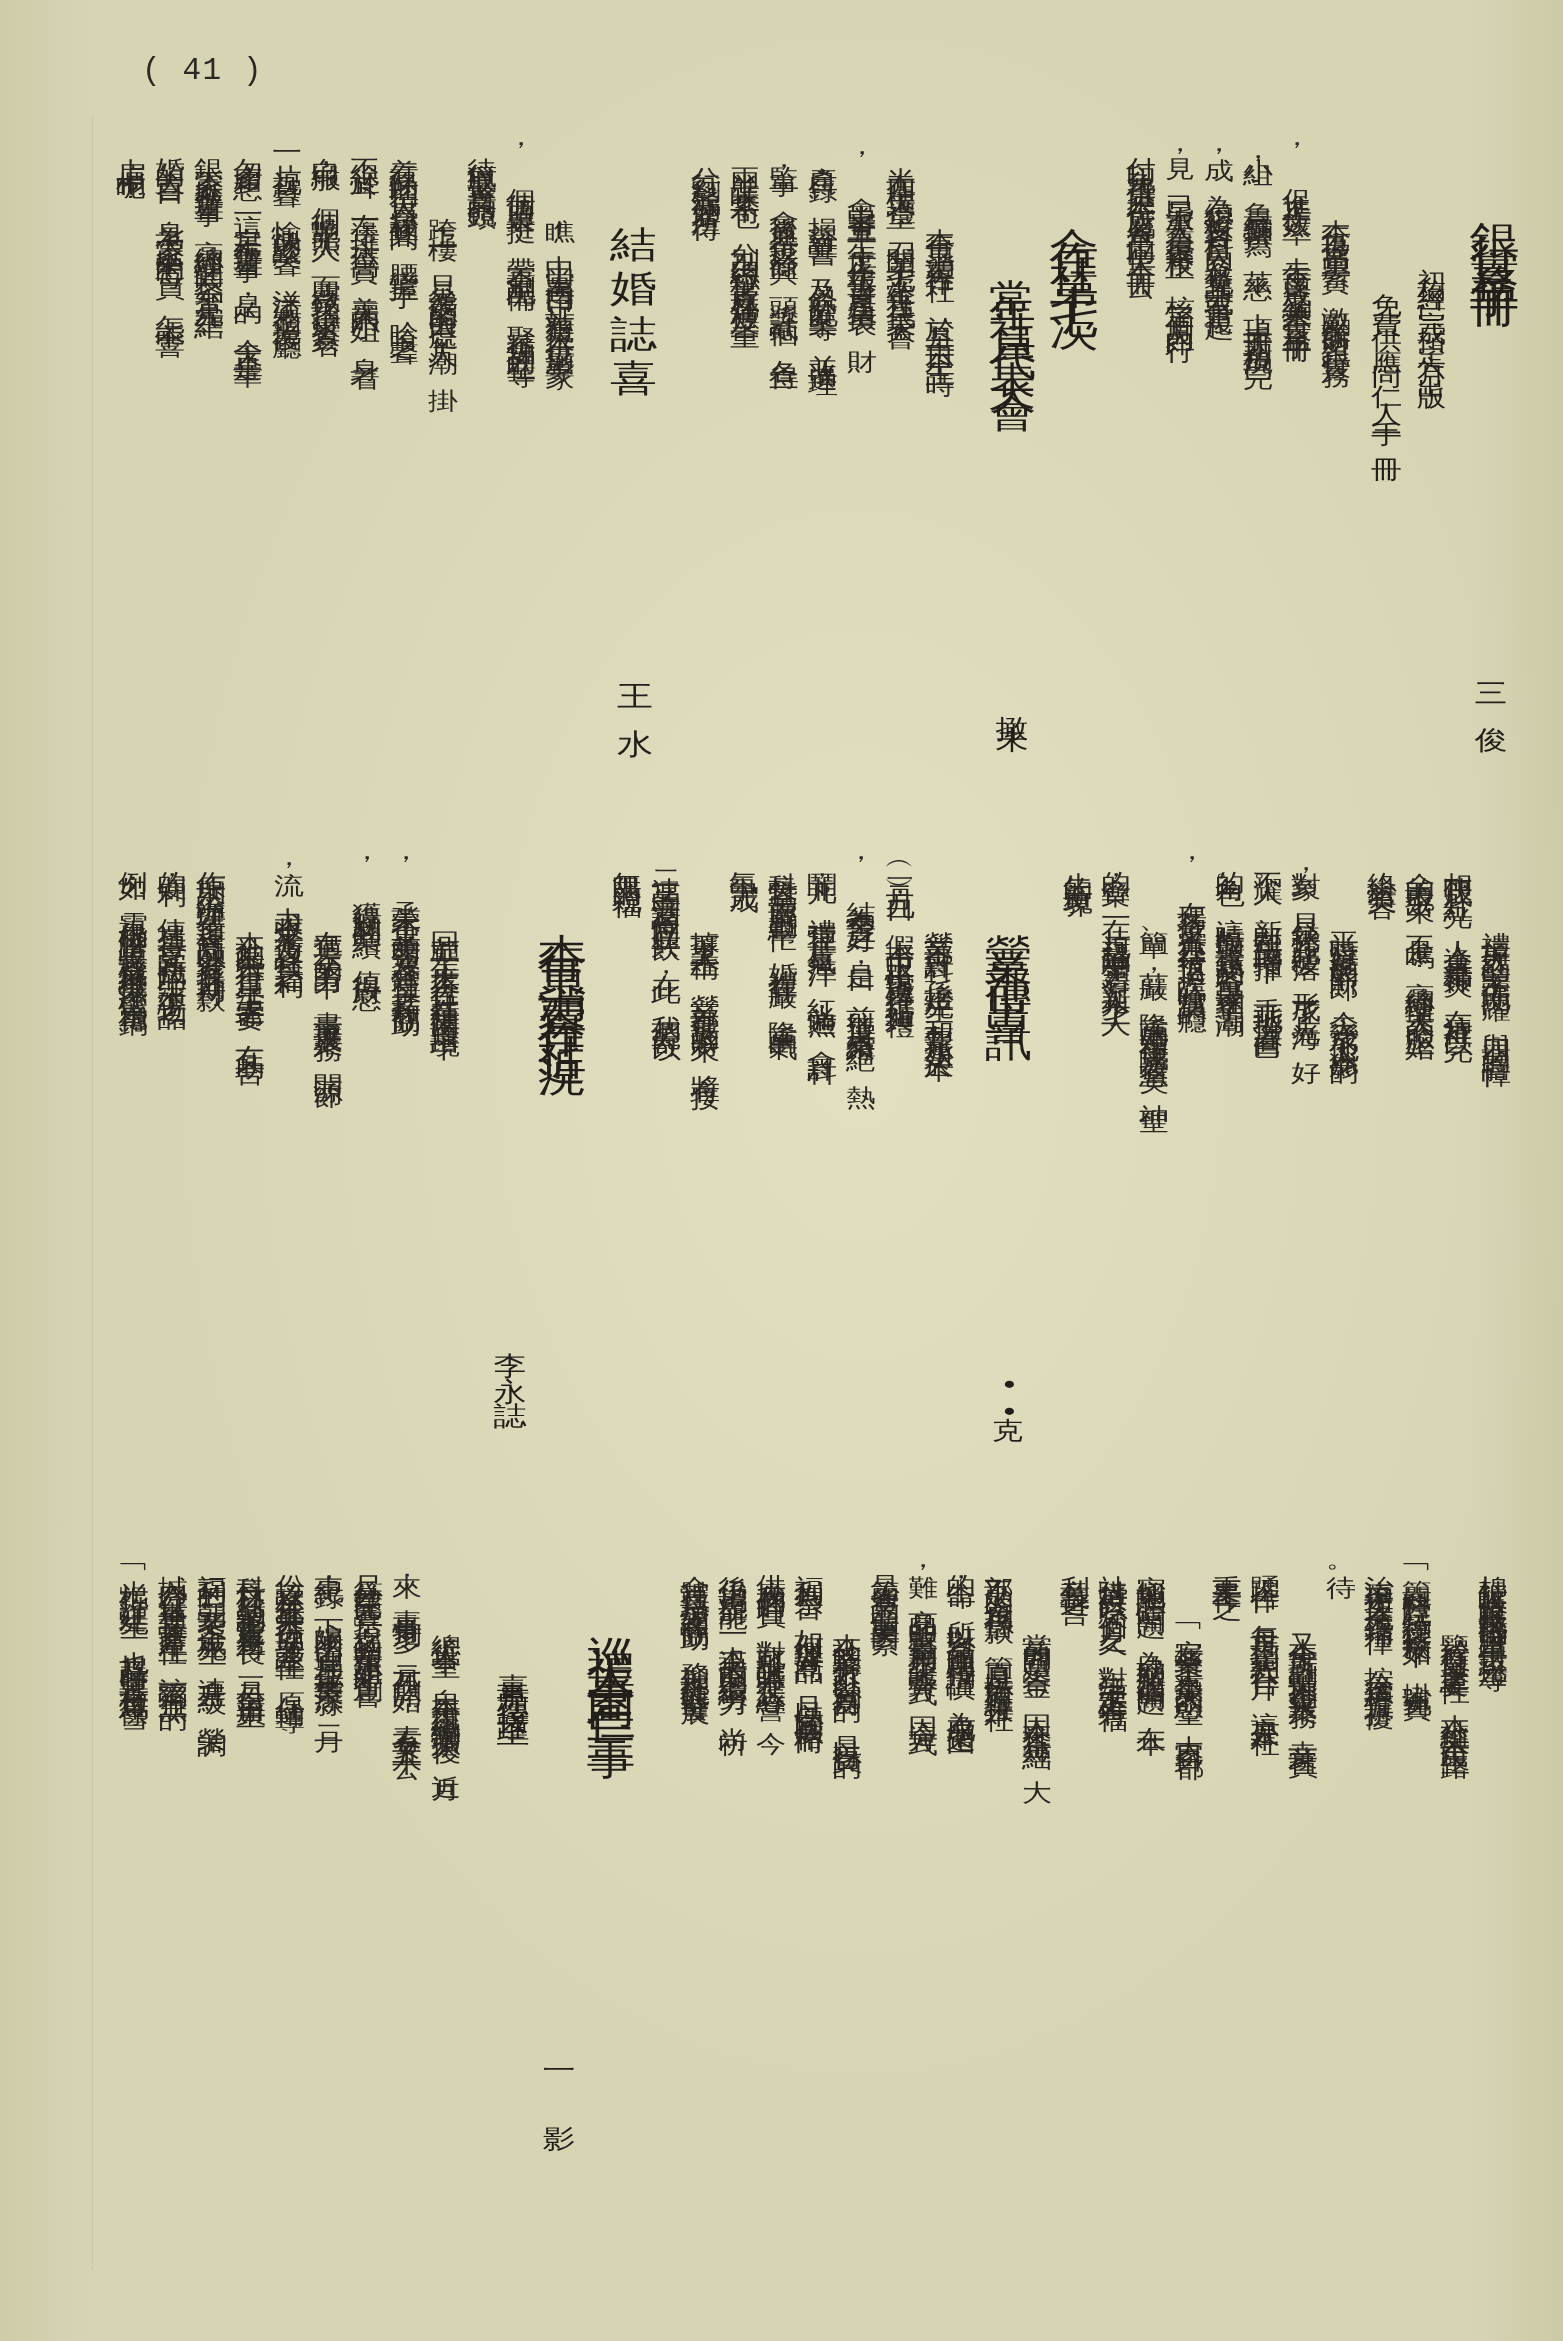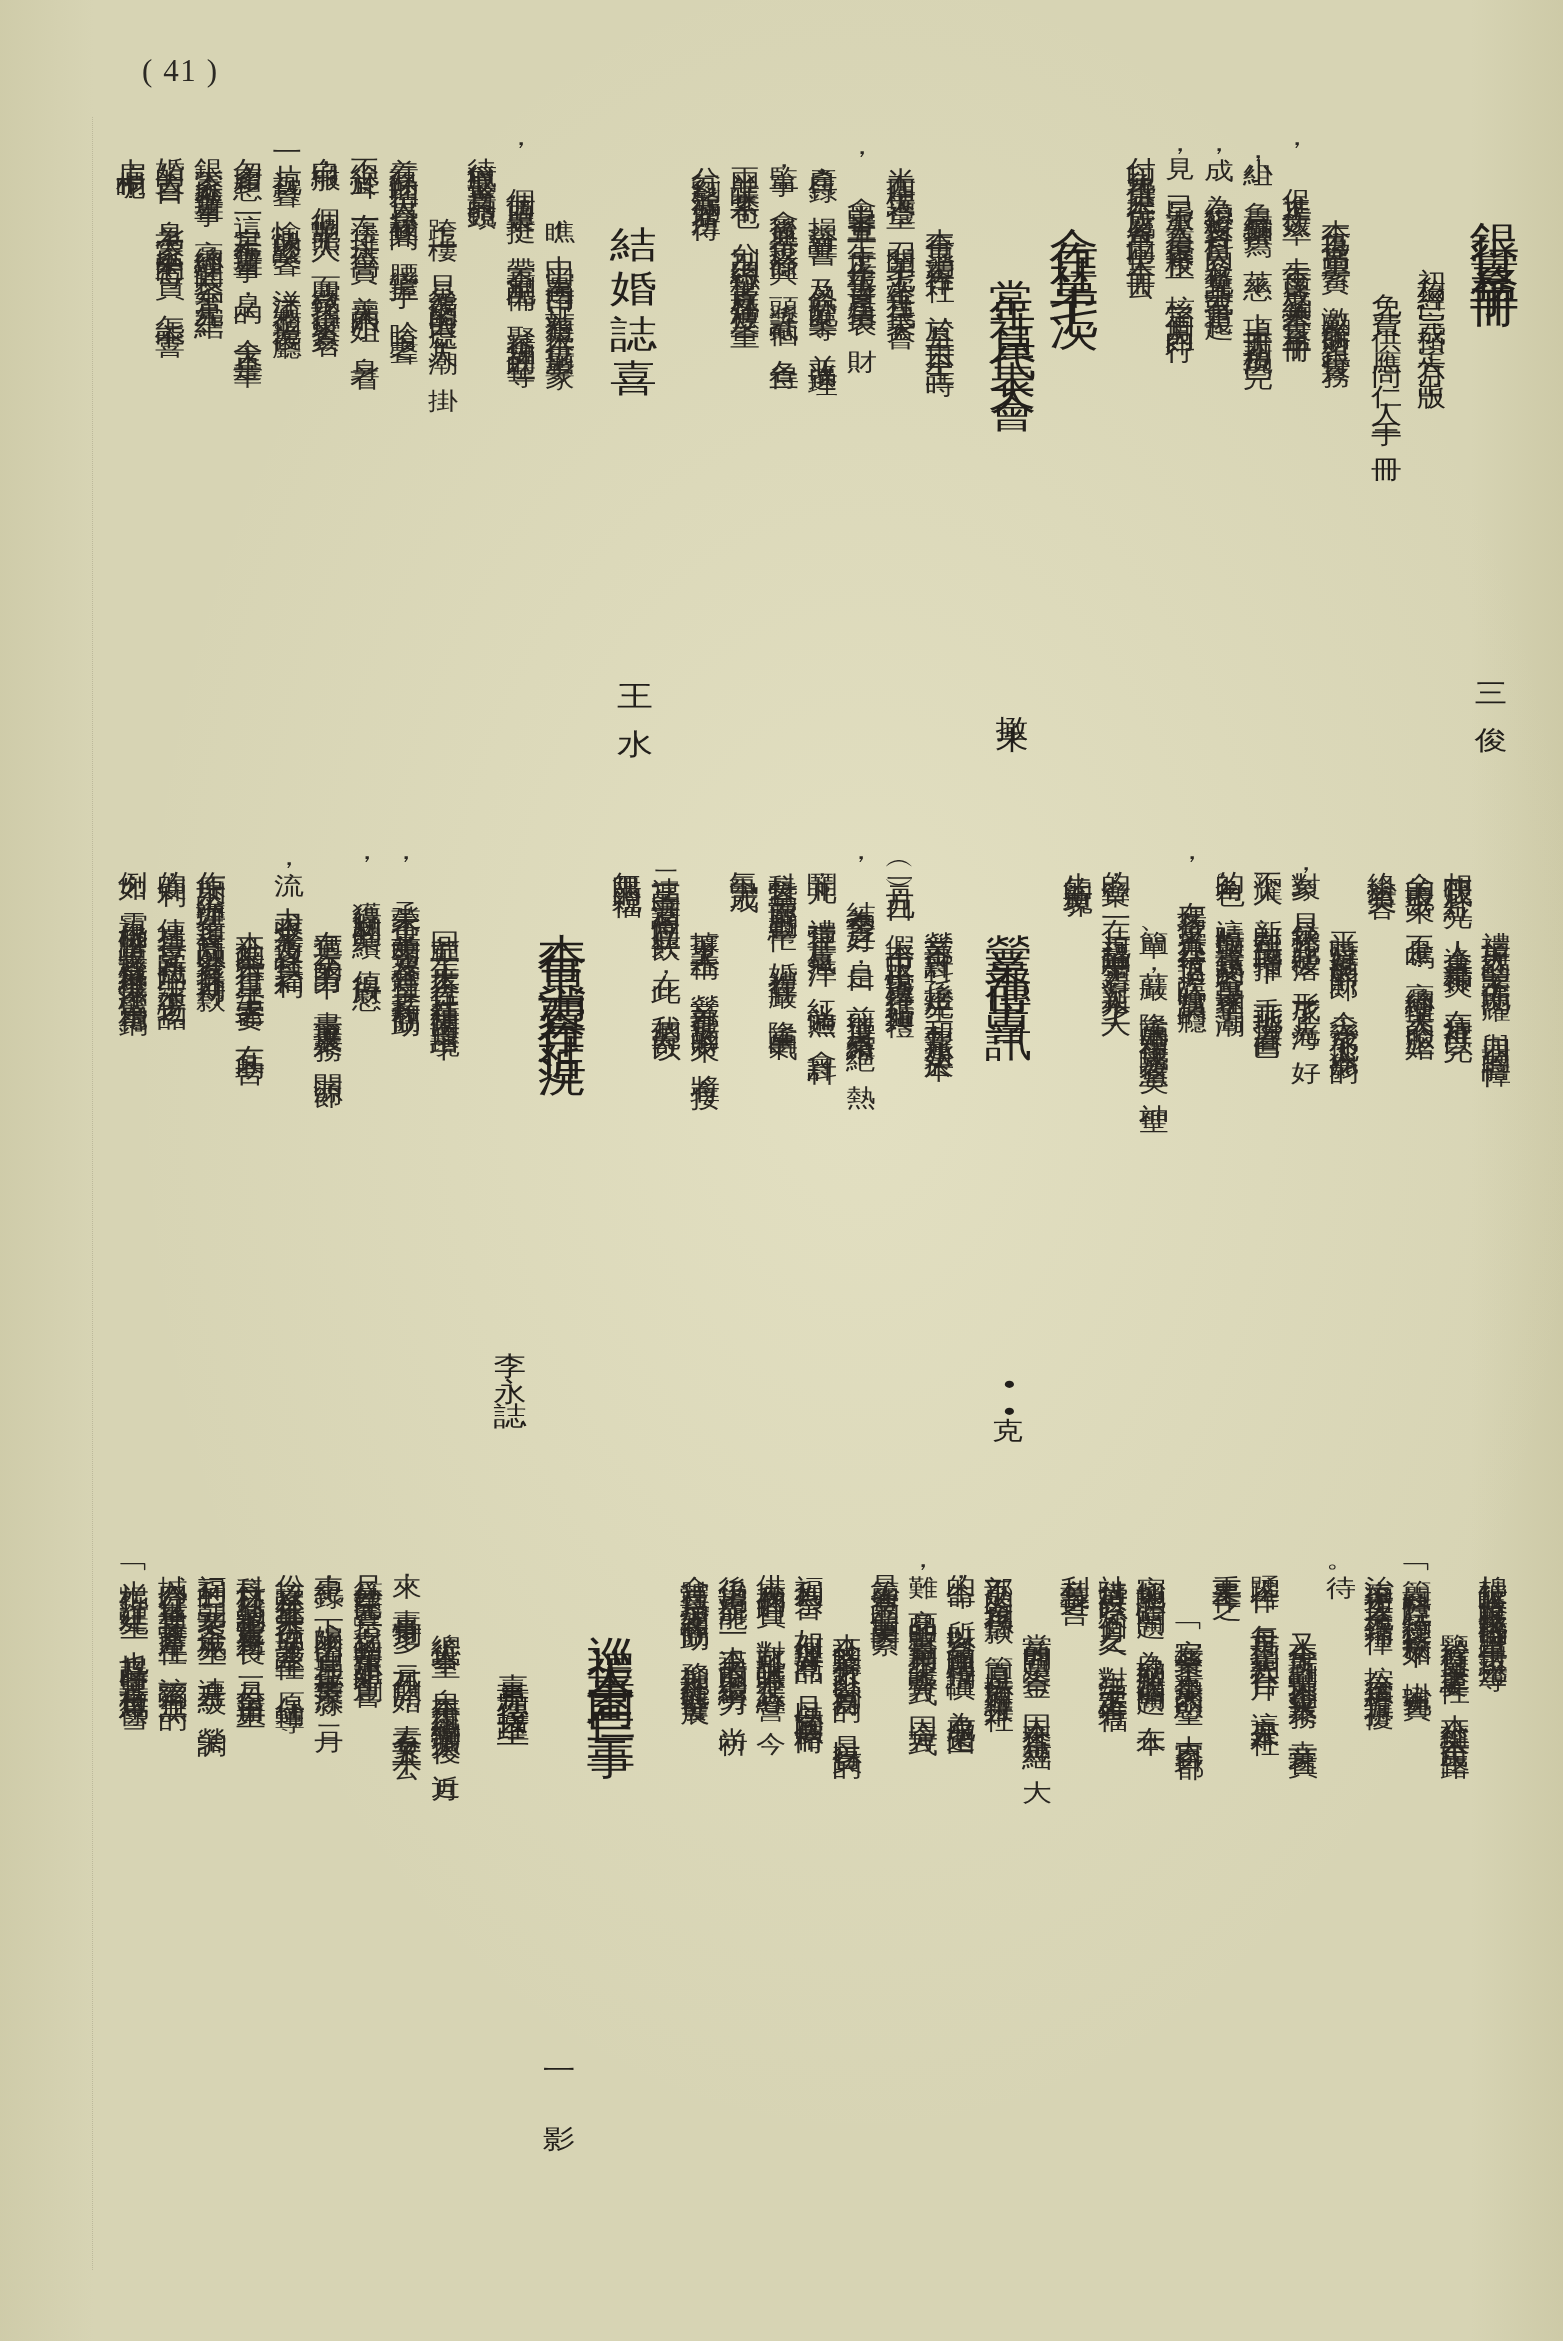--- a/index.html
+++ b/index.html
@@ -12,21 +12,21 @@
   .page {
     position: relative; width: 1564px; height: 2342px;
     background:
       radial-gradient(ellipse at 55% 45%, rgba(236,233,205,0.55) 0%, rgba(214,211,178,0.0) 60%),
       linear-gradient(90deg, rgba(170,165,120,0.18) 0%, rgba(0,0,0,0) 6%, rgba(0,0,0,0) 94%, rgba(170,165,120,0.22) 100%),
       #d7d4b4;
   }
   .page-number {
     position: absolute; left: 142px; top: 53px;
     font-size: 31px; letter-spacing: 1.6px; color: #2b2924;
-    font-family: Liberation Serif, serif;
+    font-family: Liberation Mono, monospace;
   }
   .margin-rule {
     position: absolute; left: 92px; top: 117px; width: 0; height: 2153px;
     border-left: 1.6px dotted rgba(70,66,45,0.18);
   }
   
   .vt {
     position: absolute;
     writing-mode: vertical-rl;
     white-space: nowrap;

